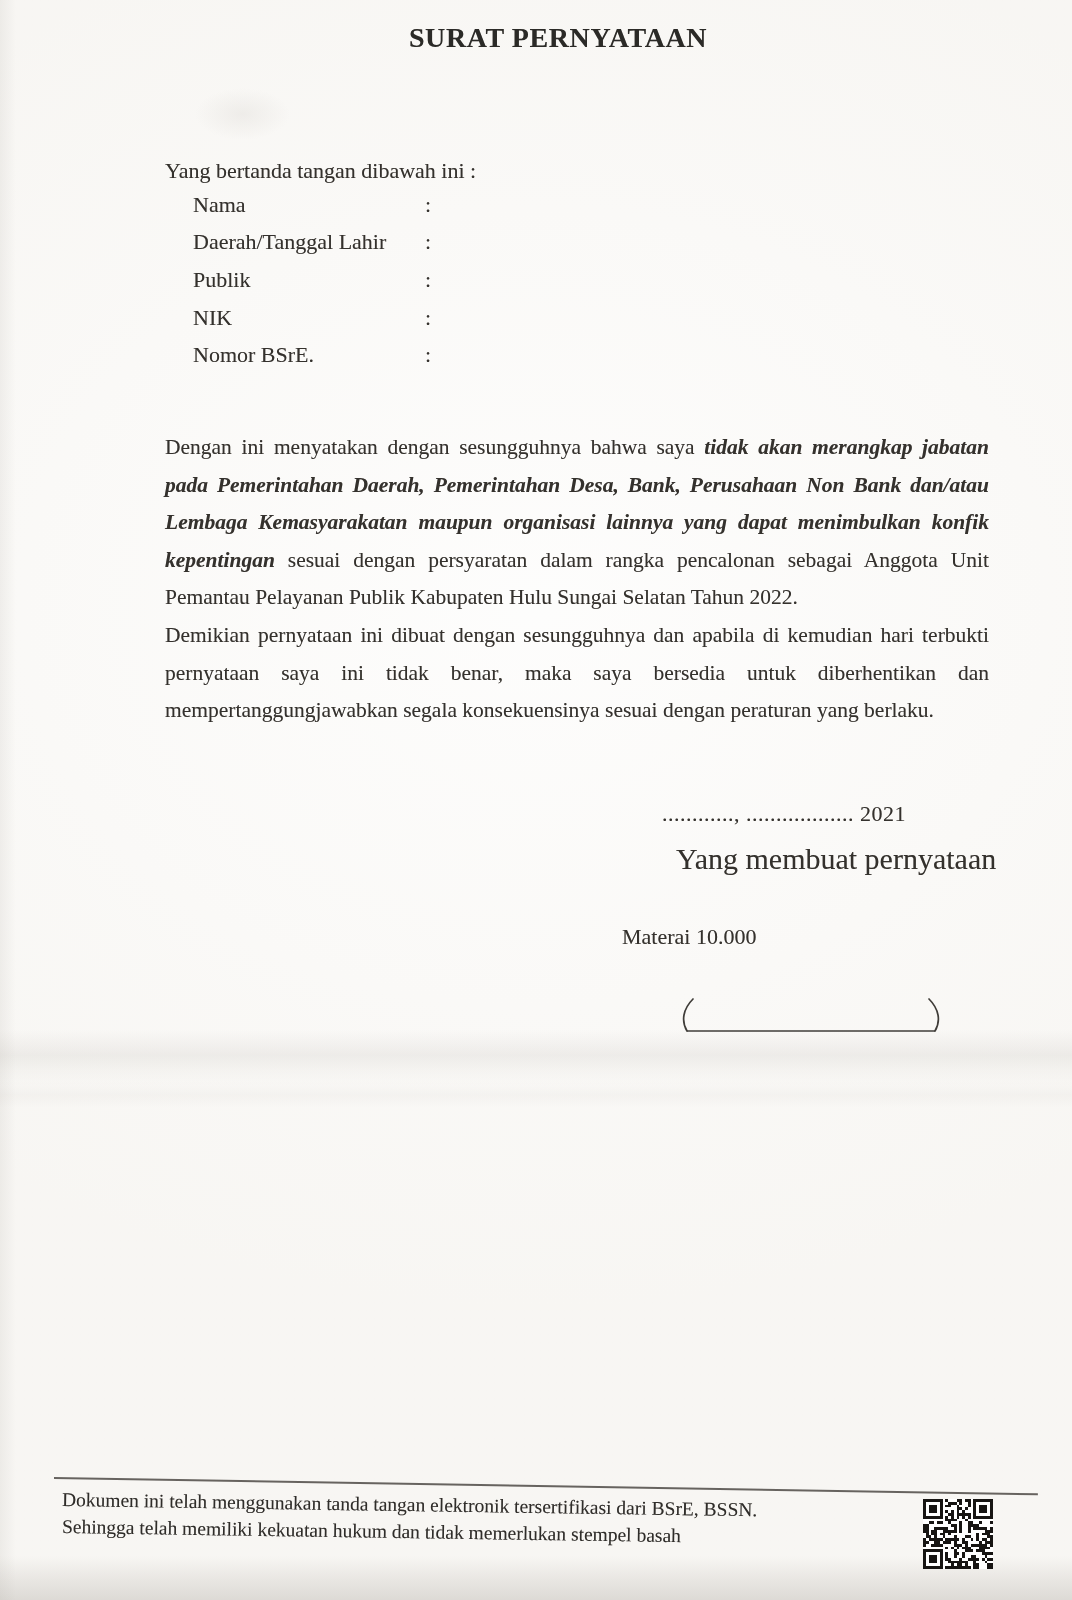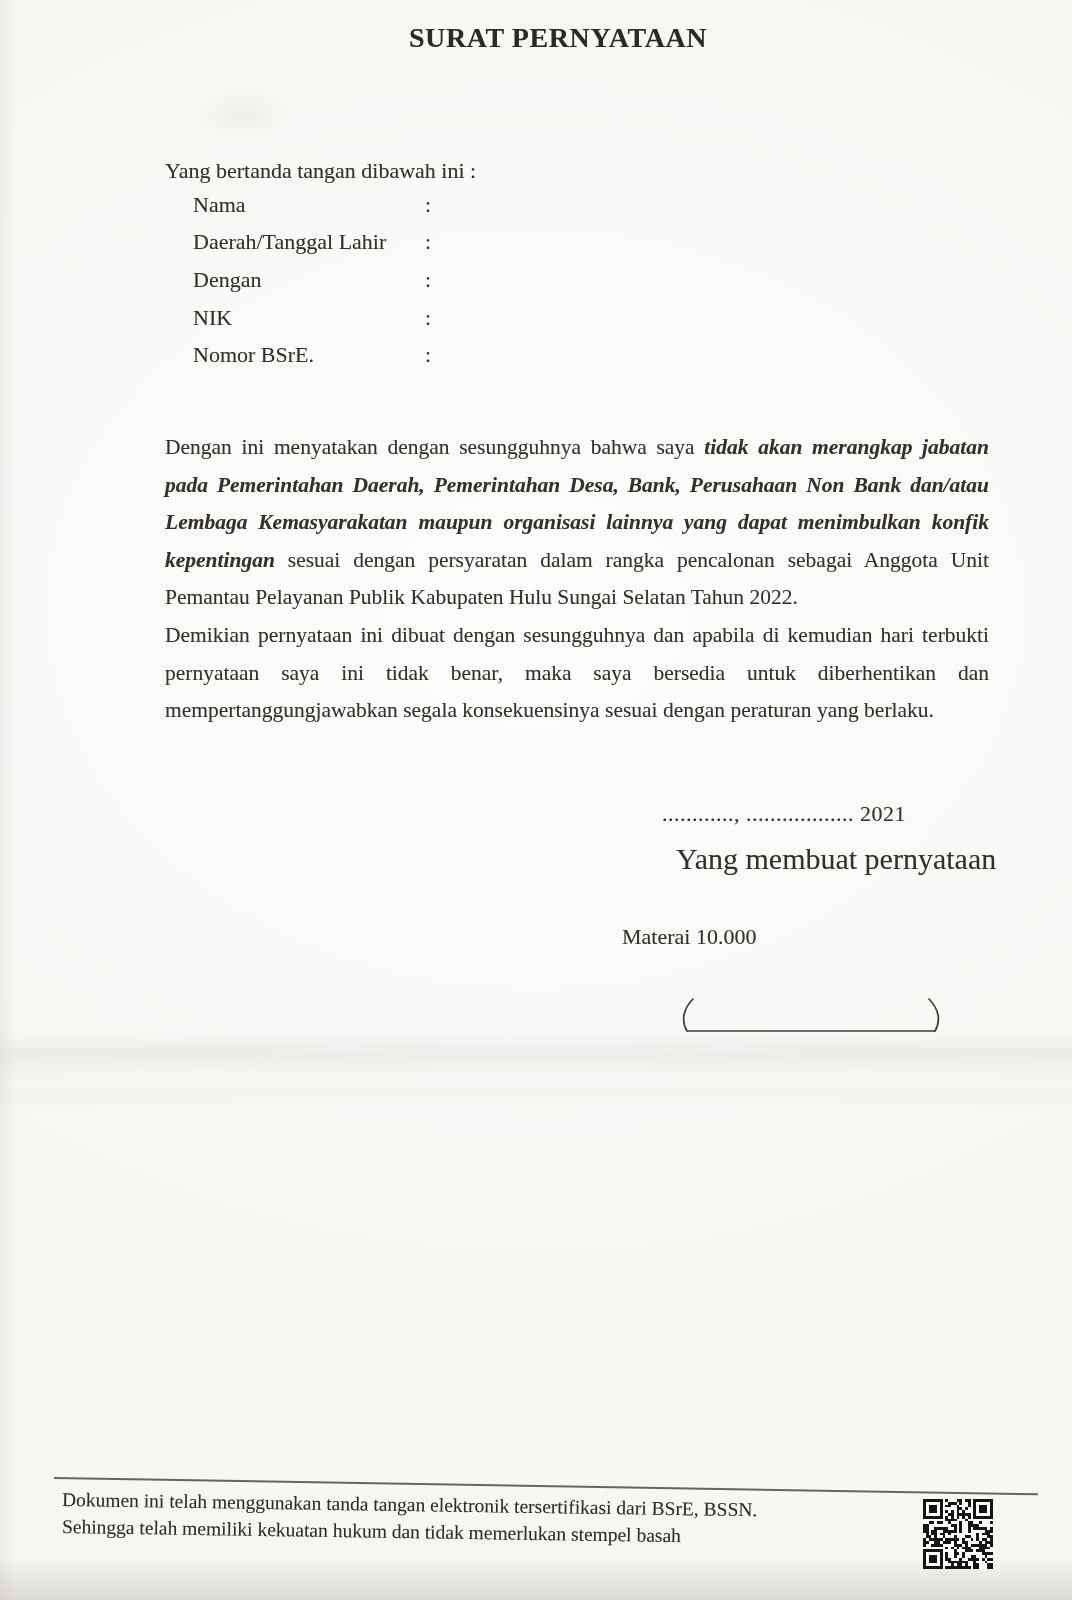--- a/index.html
+++ b/index.html
@@ -77,21 +77,21 @@
       <span class="f-value"></span>
     </div>
 
     <div class="field-row">
       <span class="f-label">Daerah/Tanggal Lahir</span>
       <span class="f-colon">:</span>
       <span class="f-value"></span>
     </div>
 
     <div class="field-row">
-      <span class="f-label">Dengan</span>
+      <span class="f-label">Publik</span>
       <span class="f-colon">:</span>
       <span class="f-value"></span>
     </div>
 
     <div class="field-row">
       <span class="f-label">NIK</span>
       <span class="f-colon">:</span>
       <span class="f-value"></span>
     </div>
 

